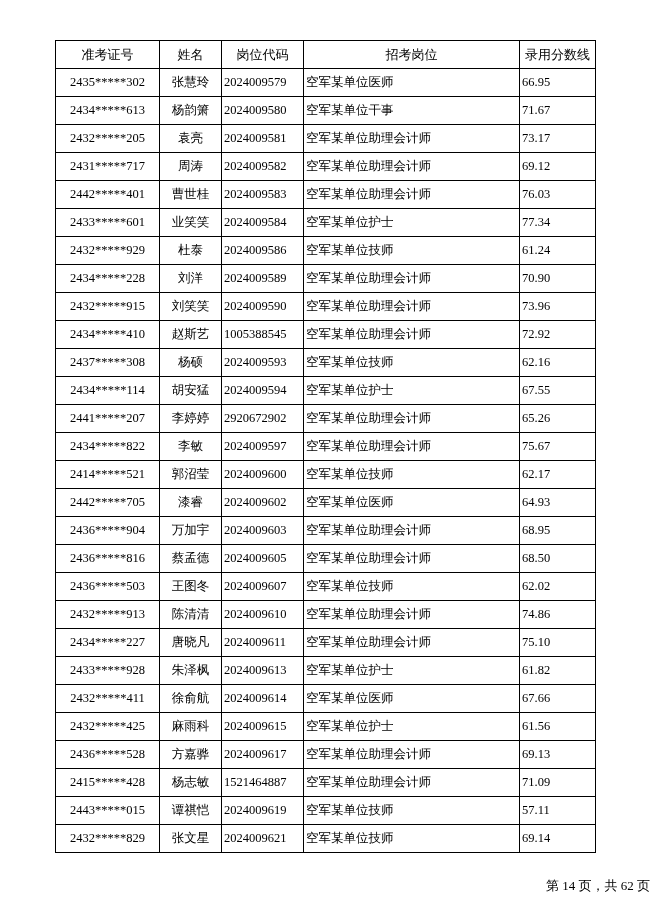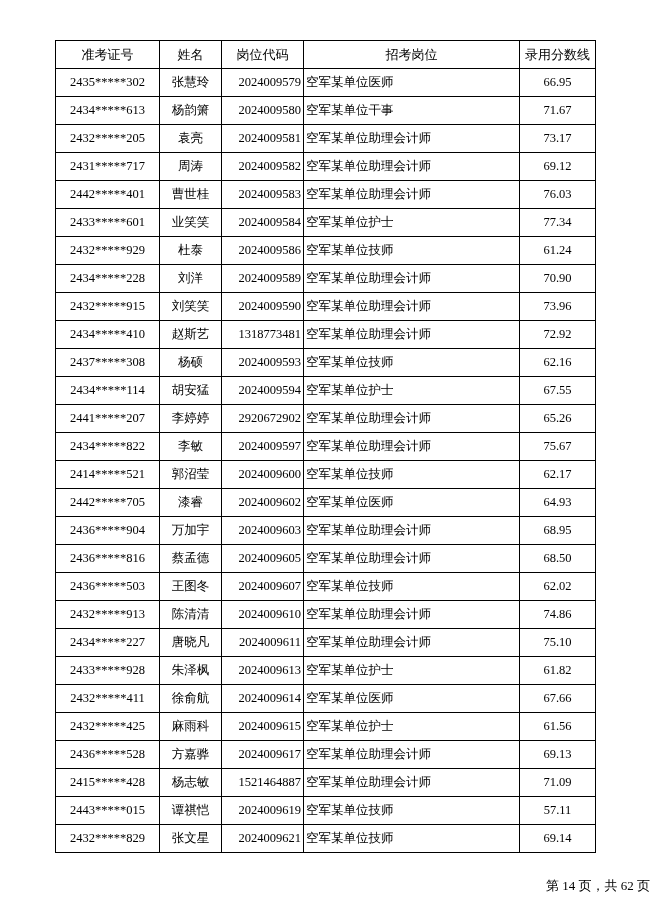--- a/index.html
+++ b/index.html
@@ -41,23 +41,23 @@
     font-size: 13px;
   }
   col.c-exam   { width: 104px; }
   col.c-name   { width: 62px; }
   col.c-code   { width: 82px; }
   col.c-post   { width: 216px; }
   col.c-score  { width: 76px; }
 
   td.exam   { text-align: center; letter-spacing: 0px; }
   td.name   { text-align: center; }
-  td.code   { text-align: right; font-family: Liberation Serif, serif; }
+  td.code   { text-align: left; font-family: Liberation Serif, serif; }
   td.post   { text-align: left; padding-left: 6px; }
-  td.score  { text-align: center; }
+  td.score  { }
 
   .footer {
     position: absolute;
     left: 0;
     right: 0;
     bottom: 24px;
     text-align: right;
     font-size: 13px;
     font-weight: normal;
     font-family: "Liberation Serif", "DejaVu Serif", serif;
@@ -145,21 +145,21 @@
         <tr>
           <td class="exam">2432*****915</td>
           <td class="name">刘笑笑</td>
           <td class="code">2024009590</td>
           <td class="post">空军某单位助理会计师</td>
           <td class="score">73.96</td>
         </tr>
         <tr>
           <td class="exam">2434*****410</td>
           <td class="name">赵斯艺</td>
-          <td class="code">1318773481</td>
+          <td class="code">1005388545</td>
           <td class="post">空军某单位助理会计师</td>
           <td class="score">72.92</td>
         </tr>
         <tr>
           <td class="exam">2437*****308</td>
           <td class="name">杨硕</td>
           <td class="code">2024009593</td>
           <td class="post">空军某单位技师</td>
           <td class="score">62.16</td>
         </tr>

